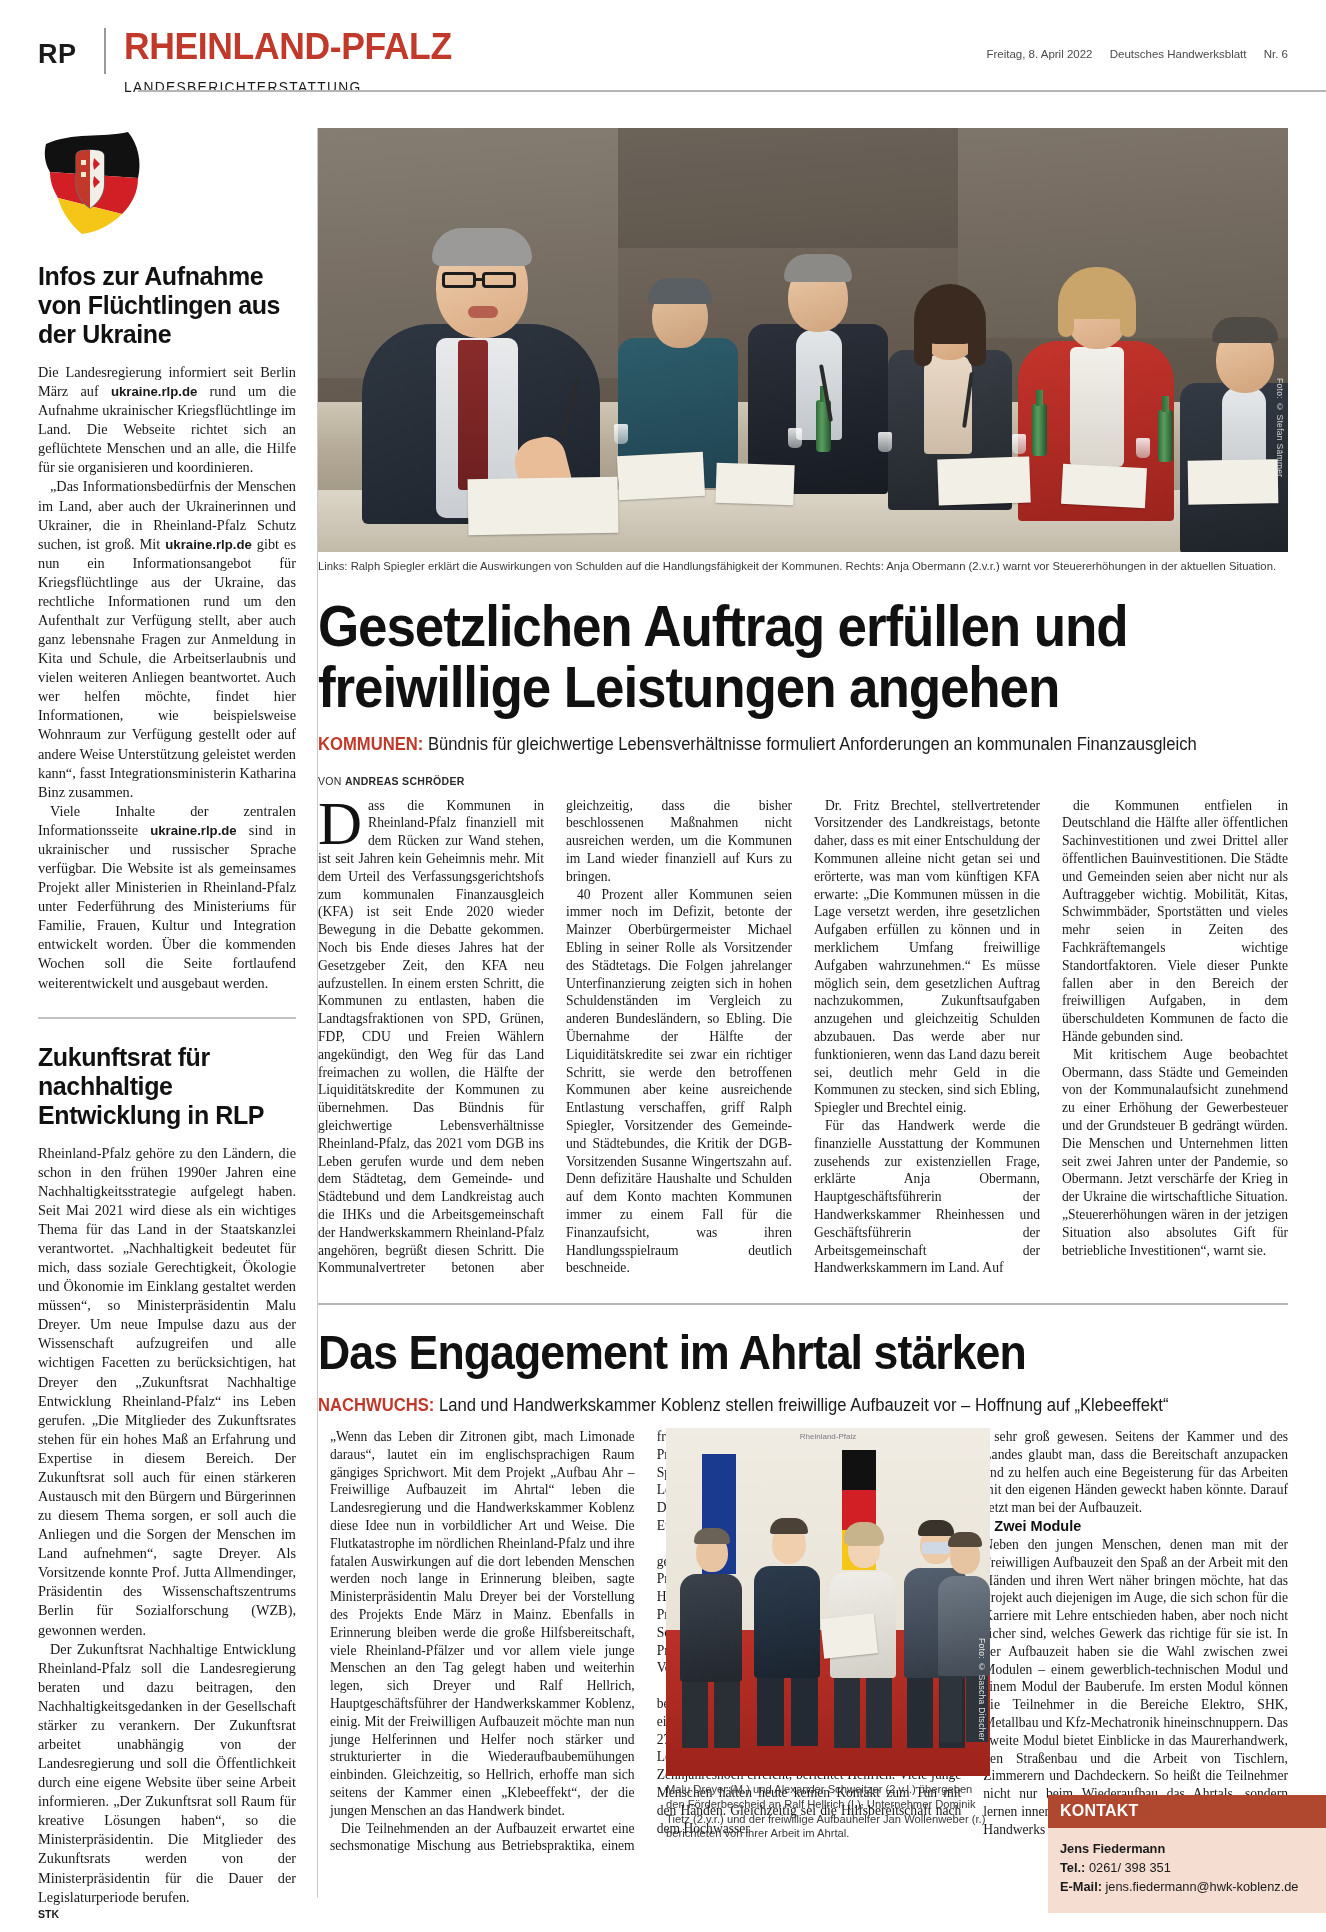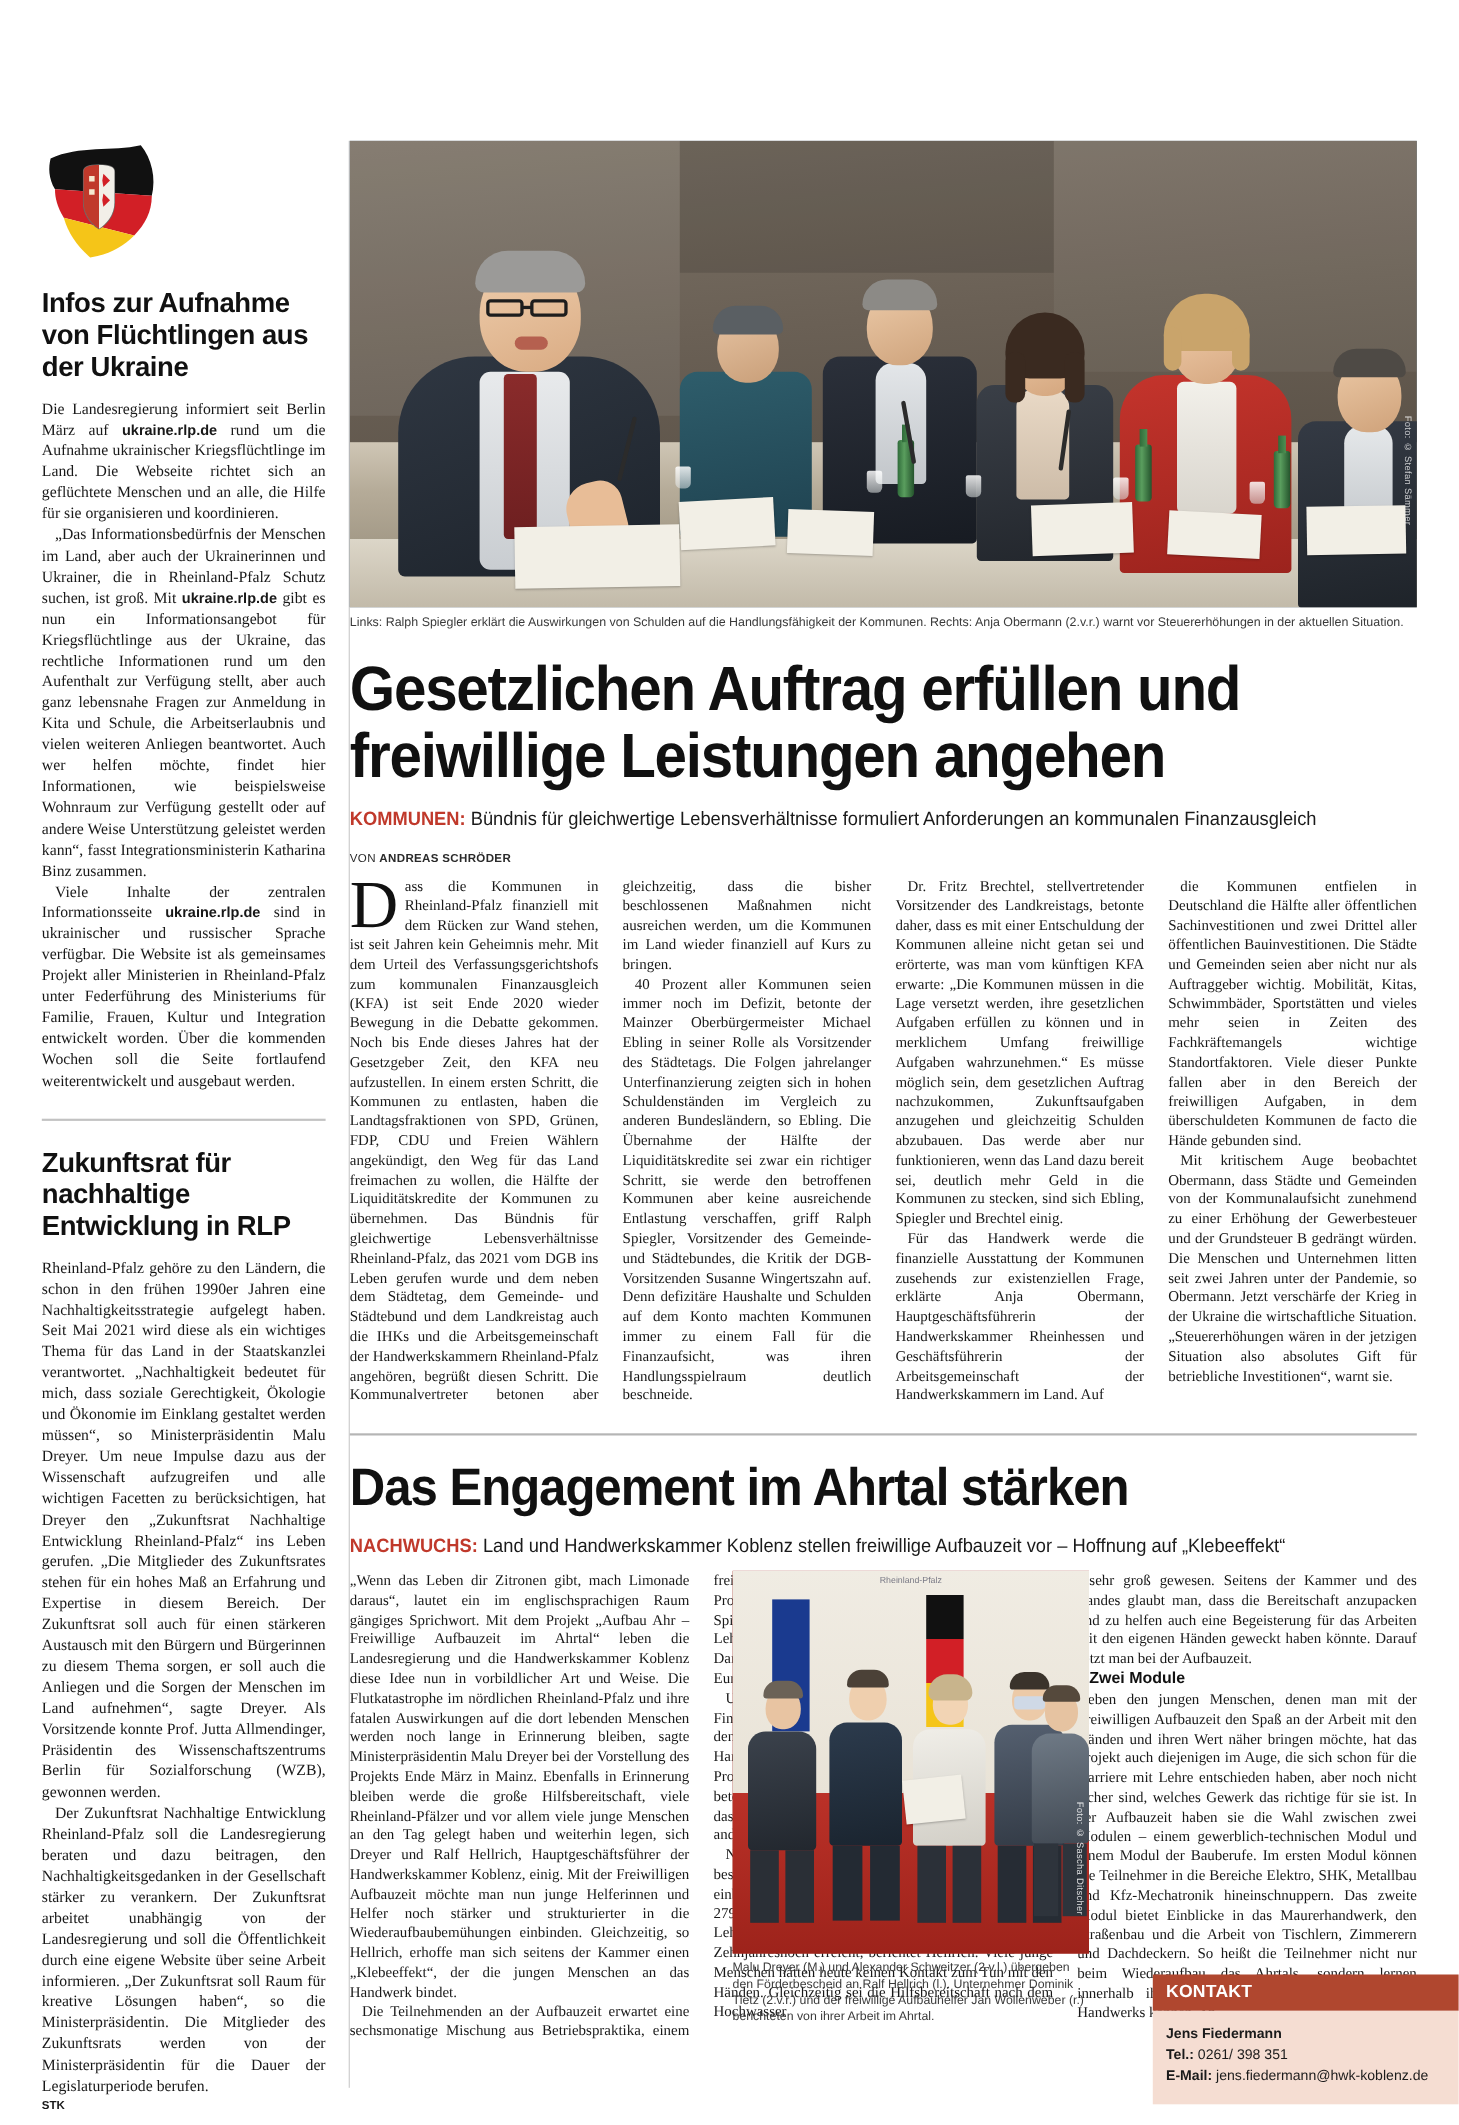--- a/index.html
+++ b/index.html
@@ -120,21 +120,21 @@
     font-family:"Liberation Sans Narrow","Liberation Sans", sans-serif;
     font-weight:bold; font-size:48px; line-height:1.08; letter-spacing:-1px;
     color:#111; margin-top:22px; transform:scaleX(0.93); transform-origin:left top;
     width:1043px;
   }
 
   .cols3wrap { margin-top:12px; position:relative; width:970px; }
   .cols3 {
     column-count:3; column-gap:22px;
     font-family:"Liberation Serif", serif; font-size:13.6px; line-height:1.31;
-    text-align:justify; color:#181818;
+    text-align:justify; color:#181818;margin-left:12px;
   }
   .cols3 p { margin:0; text-indent:11px; }
   .cols3 p.first { text-indent:0; }
   .sub-h {
     font-family:"Liberation Sans", sans-serif; font-weight:bold; font-size:14.5px;
     margin:6px 0 5px 0; color:#111; text-indent:0;
   }
 
   .photo-mid {
     width:324px; height:348px; background:#a33c33; position:relative; overflow:hidden;
@@ -198,20 +198,36 @@
   .banner {
     position:absolute; left:50%; top:4px; transform:translateX(-50%);
     font-family:"Liberation Sans", sans-serif; font-size:8px; color:#7a7a86;
   }
 </style>
 </head>
 <body>
 
 <div class="page">
 
+  <div class="masthead">
+    <div class="mh-row">
+      <div class="mh-rp">RP</div>
+      <div class="mh-vrule"></div>
+      <div class="mh-titleblock">
+        <div class="mh-title">RHEINLAND-PFALZ</div>
+        <div class="mh-sub">LANDESBERICHTERSTATTUNG</div>
+      </div>
+    </div>
+    <div class="mh-dateline">
+      <span>Freitag, 8. April 2022</span>
+      <span>Deutsches Handwerksblatt</span>
+      <span>Nr. 6</span>
+    </div>
+    <div class="mh-rule"></div>
+  </div>
 
   <div class="sidebar">
     <div class="sb-sep" style="height:1770px;"></div>
 
     <div class="crest">
       <svg viewBox="0 0 118 112" width="118" height="112">
         <path d="M4 16 C30 4 60 10 86 4 C96 16 100 34 96 50 L8 44 C2 34 2 24 4 16 Z" fill="#111"></path>
         <path d="M8 44 L96 50 C96 64 90 76 80 86 L16 70 C10 60 8 52 8 44 Z" fill="#d21f26"></path>
         <path d="M16 70 L80 86 C70 96 56 104 40 106 C28 96 20 84 16 70 Z" fill="#f5c518"></path>
         <g transform="translate(34,22)">

